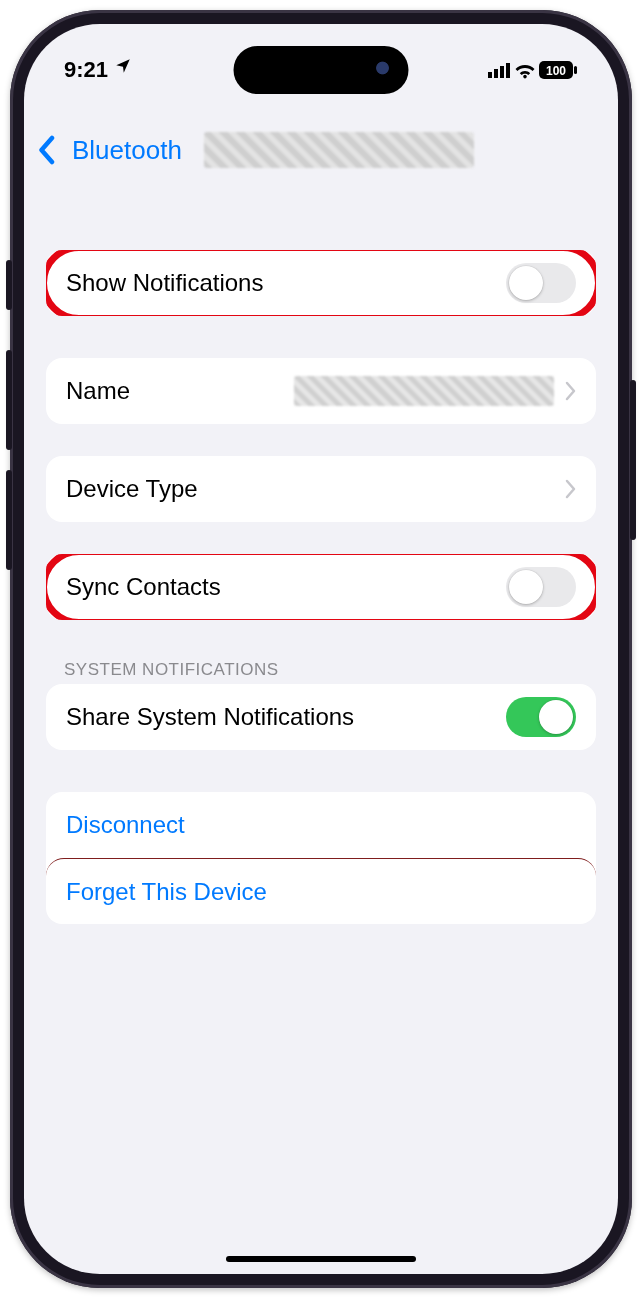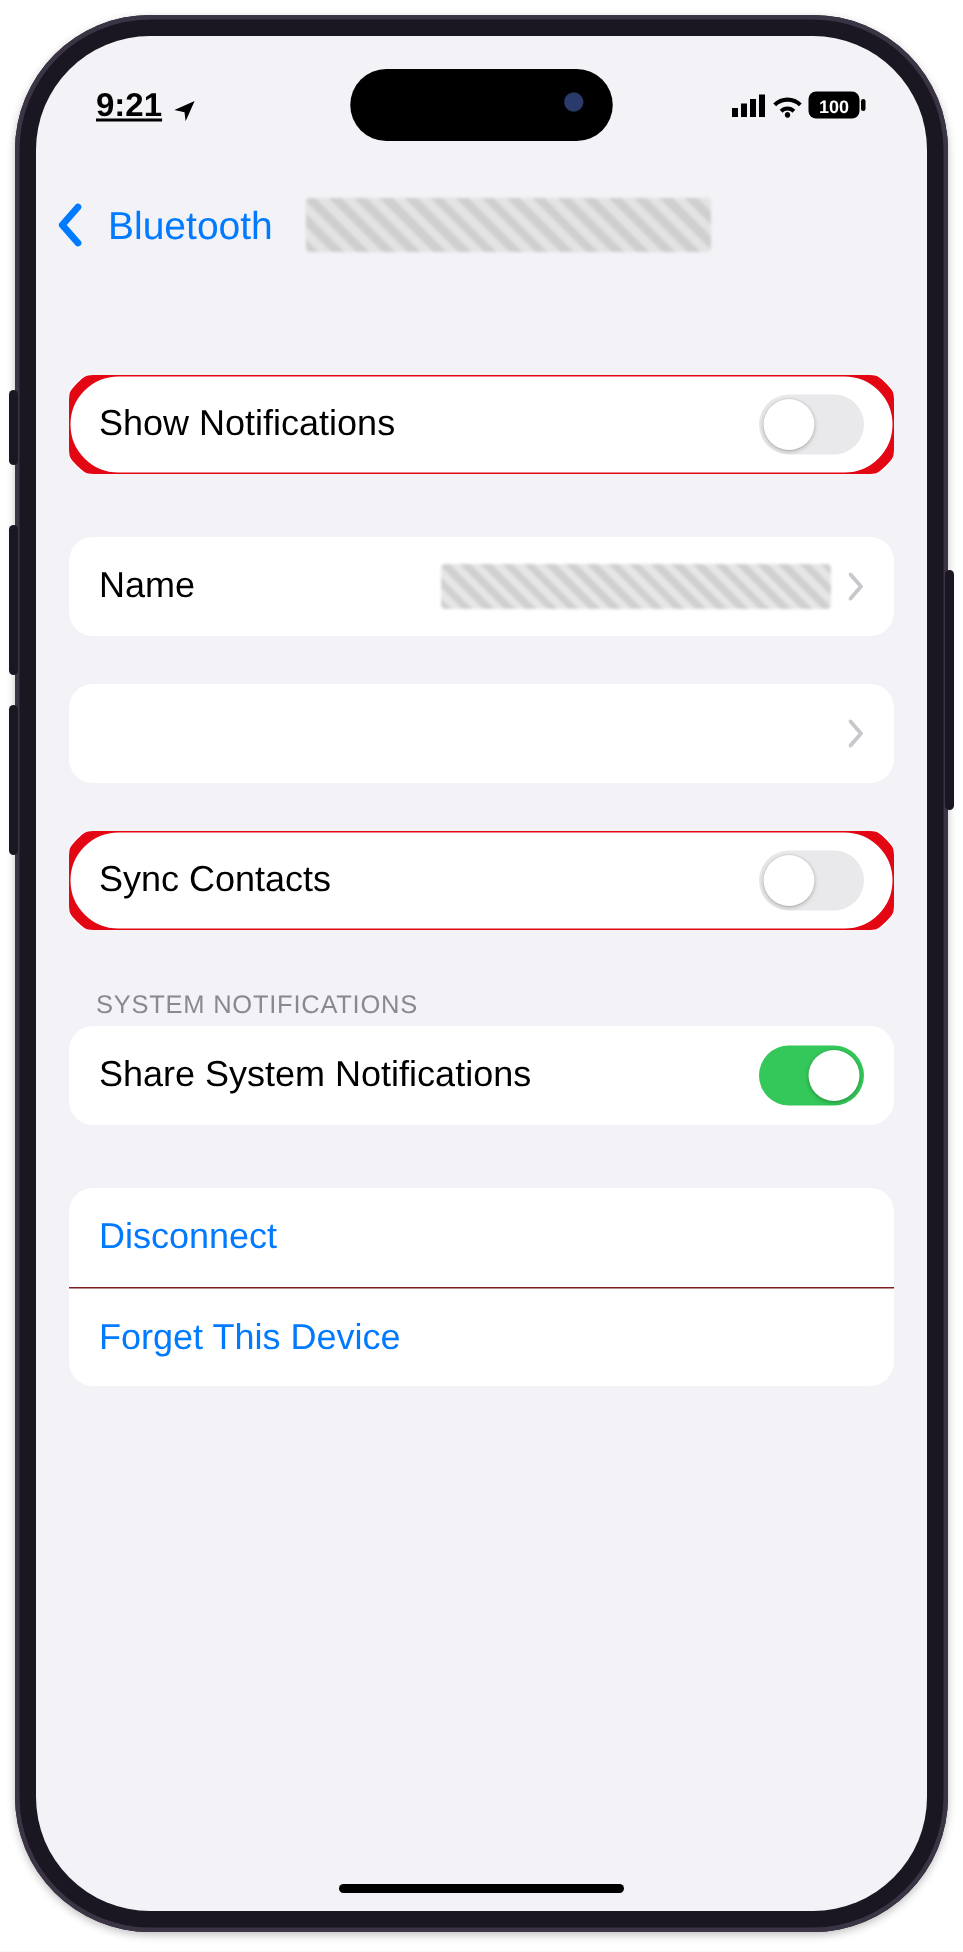--- a/index.html
+++ b/index.html
@@ -66,21 +66,21 @@
     height: 44px;
     display: flex;
     justify-content: space-between;
     align-items: center;
     padding: 0 40px;
     font-weight: 600;
     font-size: 22px;
     color: #000;
     z-index: 9;
   }
-  .status-left { display:flex; align-items:flex-end; gap:6px;text-decoration:underline; }
+  .status-left { display:flex; align-items:flex-start; gap:6px; }
   .status-right { display:flex; align-items:center; gap:1px;justify-content:flex-end; }
   .loc-icon svg, .cell-icon svg, .wifi-icon svg, .bat-icon svg { display:block; }
 
   .nav-bar {
     margin-top: 98px;
     height: 56px;
     display:flex;
     align-items:center;
     padding: 0 12px;
     gap:16px;
@@ -121,20 +121,21 @@
   }
 
   .row {
     min-height: 66px;
     display:flex;
     align-items:center;
     padding: 0 20px;
     font-size: 24px;
     color:#000;
     position:relative;
+    border-radius:18px;
   }
   .row + .row { border-top:1px solid #7f1d1d; }
   .row .label { flex: 0 0 auto; }
   .row .fill { flex:1; }
   .row .value-blur{
     width: 260px; height: 30px; margin-right:10px;
     background: repeating-linear-gradient(45deg,#d0d0d0 0 5px,#e6e6e6 5px 10px);
     filter: blur(1px);
     border-radius:3px;
   }
@@ -245,20 +246,21 @@
           <span class="chev">
             <svg width="12" height="20" viewBox="0 0 12 20">
                 <path d="M3 2 L10 10 L3 18" stroke="#c7c7cc" stroke-width="2.5" fill="none" stroke-linecap="round" stroke-linejoin="round"></path>
               </svg>
           </span>
         </div>
       </div>
 
       <div class="group tight">
         <div class="row">
+          <span class="label">Device Type</span>
           <span class="fill"></span>
           <span class="chev">
             <svg width="12" height="20" viewBox="0 0 12 20">
                 <path d="M3 2 L10 10 L3 18" stroke="#c7c7cc" stroke-width="2.5" fill="none" stroke-linecap="round" stroke-linejoin="round"></path>
               </svg>
           </span>
         </div>
       </div>
 
       <div class="group tight" style="position:relative;">

